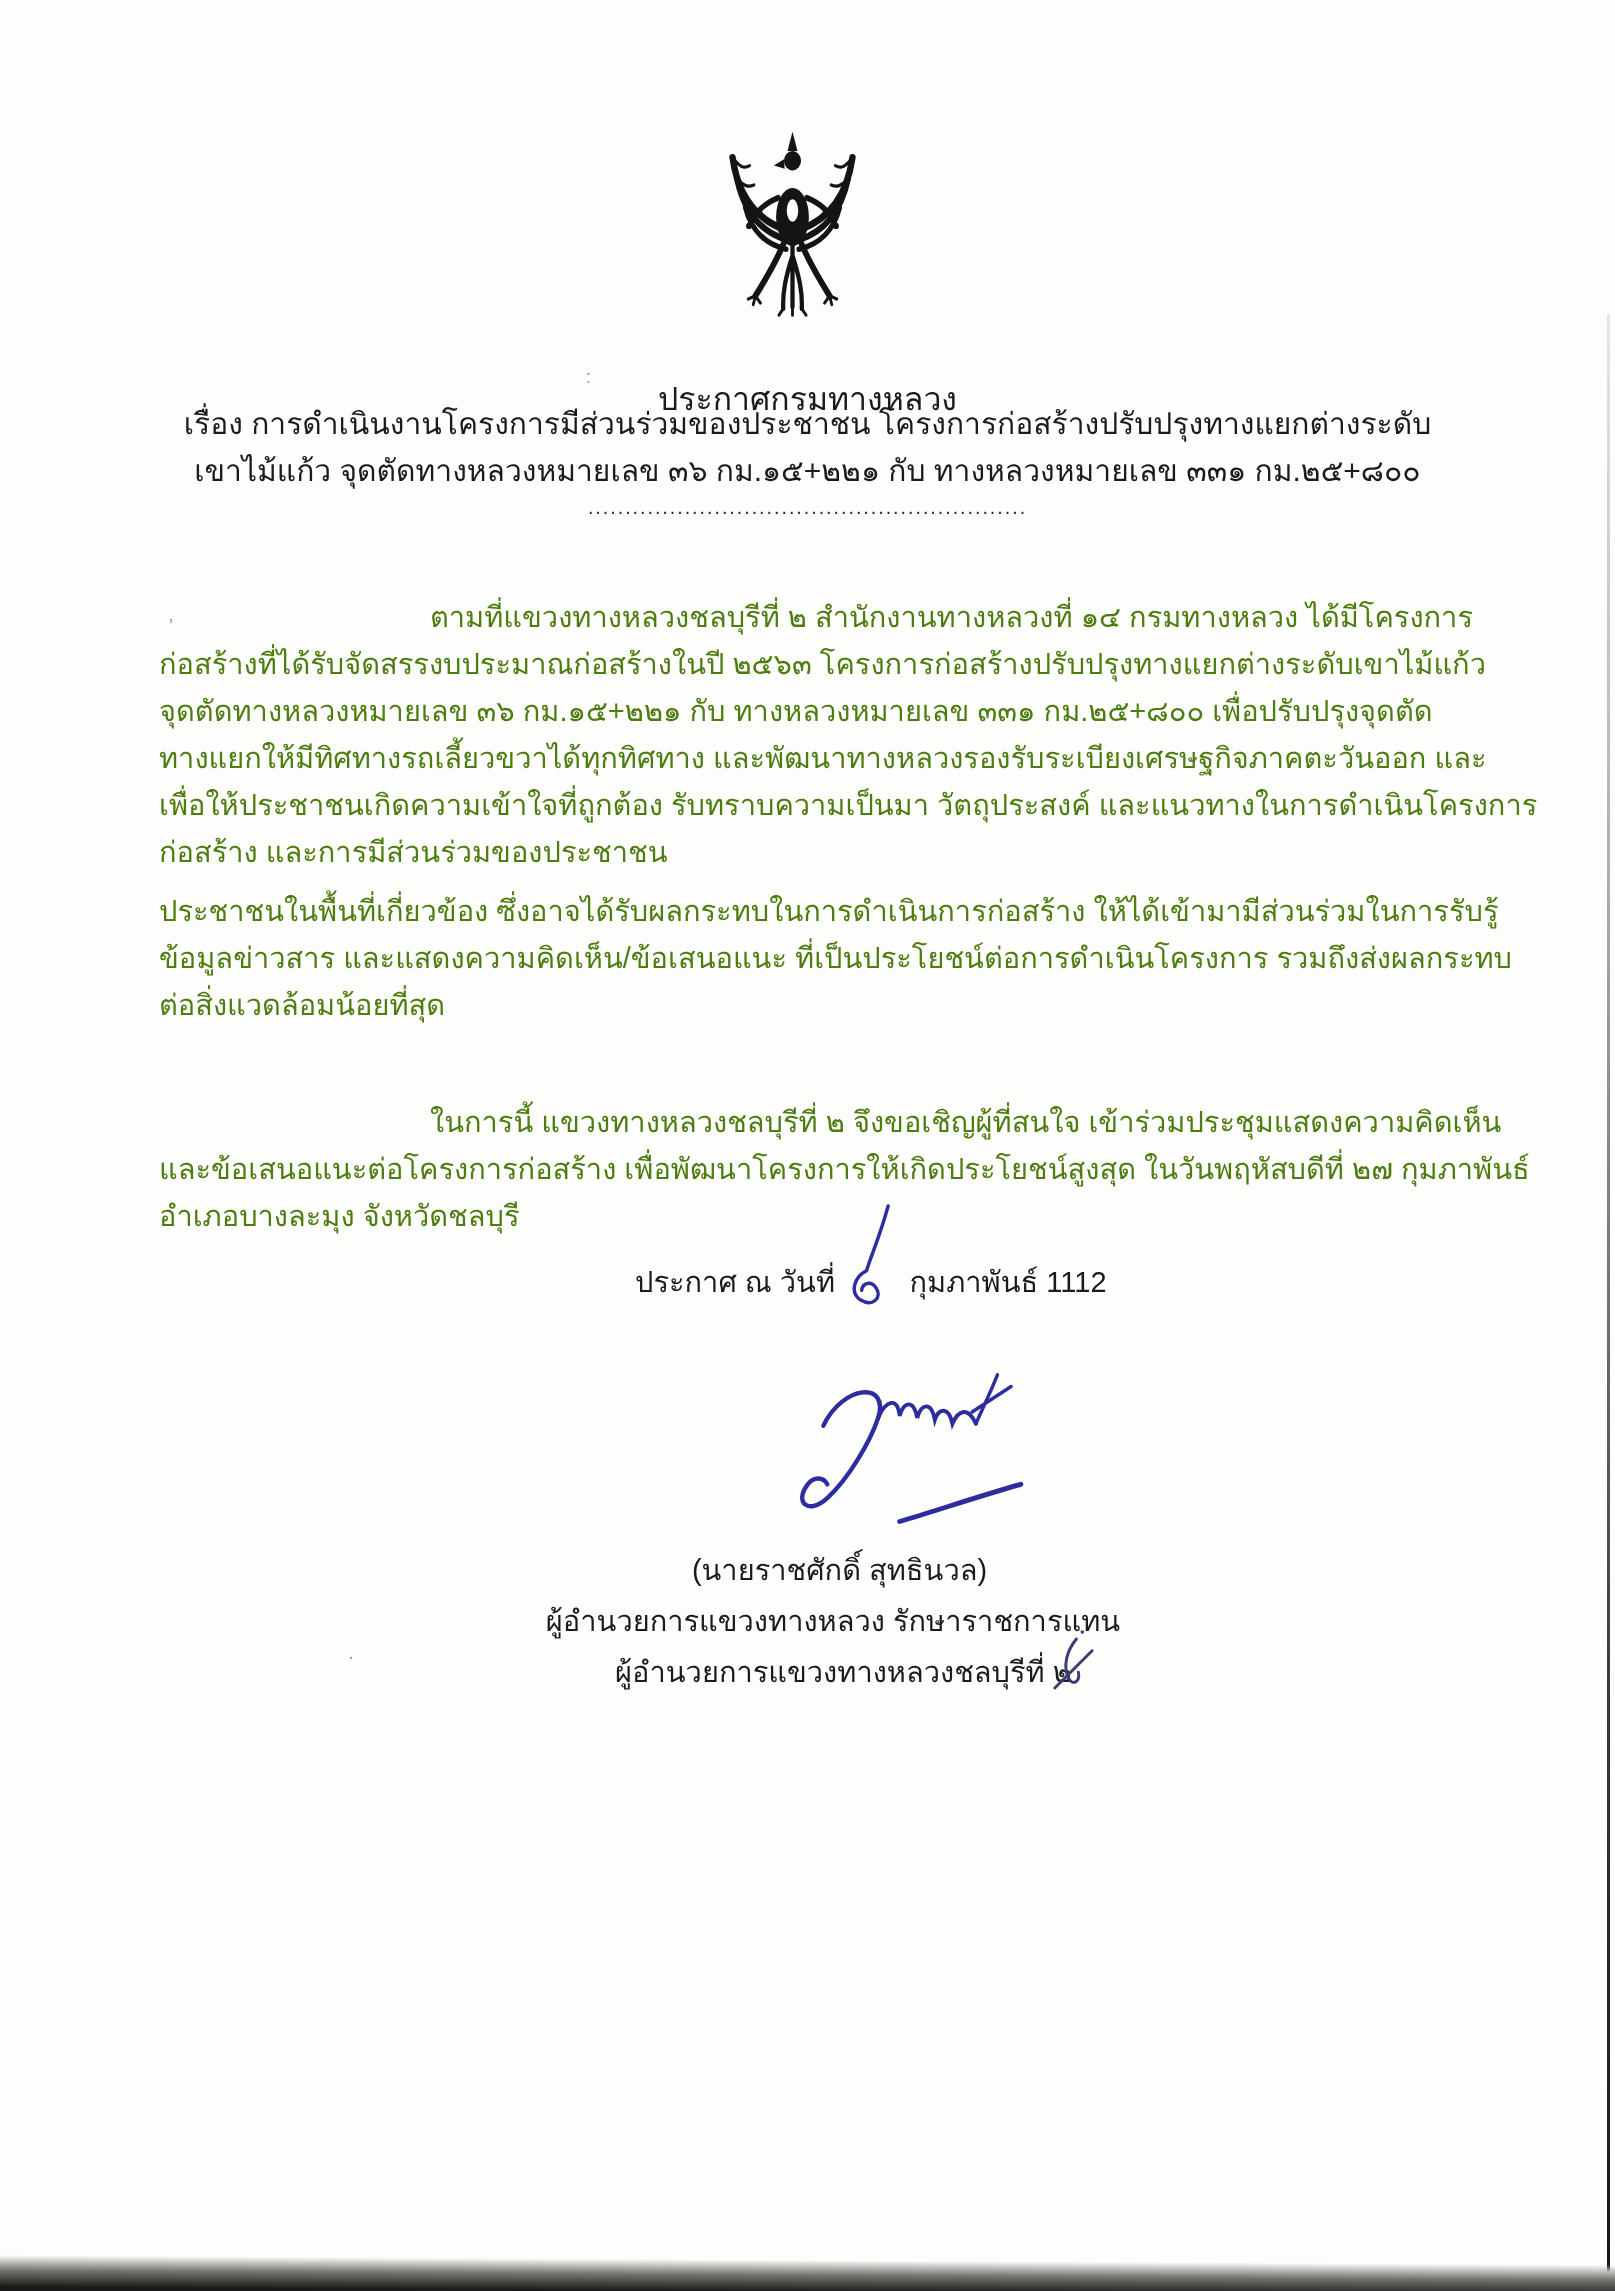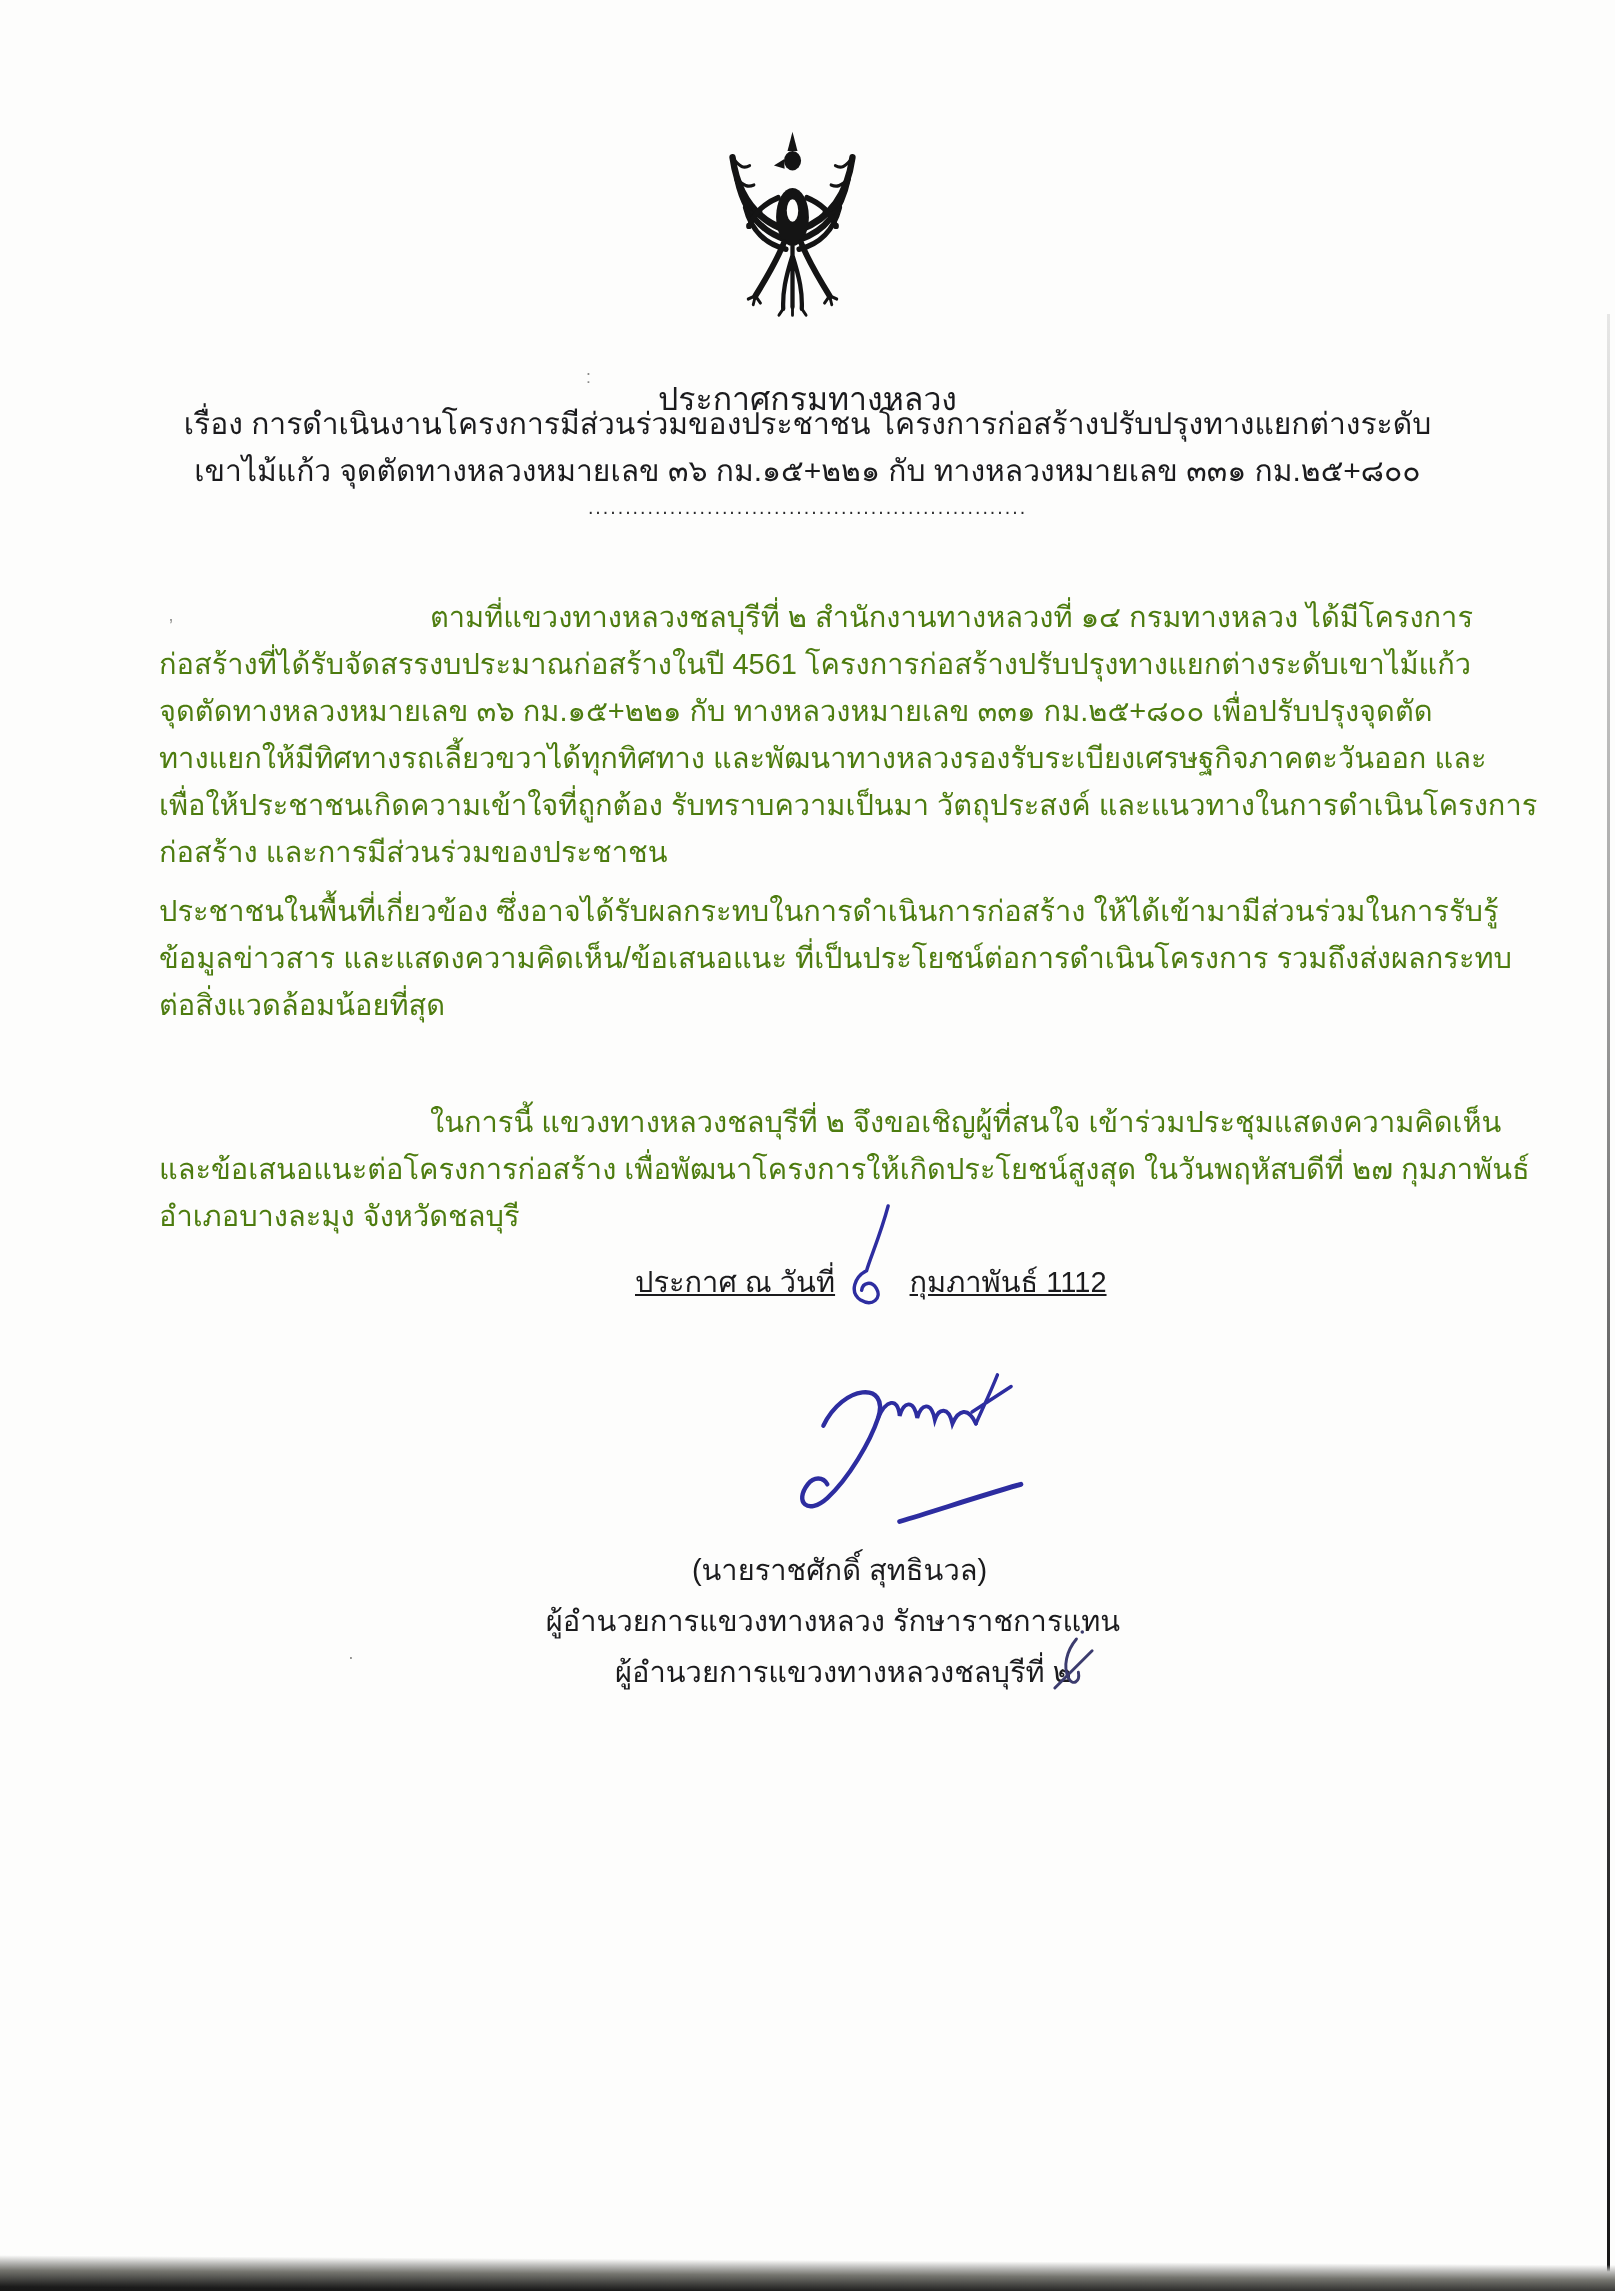--- a/index.html
+++ b/index.html
@@ -66,40 +66,40 @@
   </svg>
 </div>
 
 <div class="abs center doc-title" style="top:353px;margin-top:20px;">ประกาศกรมทางหลวง</div>
 <div class="abs center subject" style="top:400px;">เรื่อง  การดำเนินงานโครงการมีส่วนร่วมของประชาชน โครงการก่อสร้างปรับปรุงทางแยกต่างระดับ</div>
 <div class="abs center subject" style="top:447px;">เขาไม้แก้ว จุดตัดทางหลวงหมายเลข ๓๖ กม.๑๕+๒๒๑ กับ ทางหลวงหมายเลข ๓๓๑ กม.๒๕+๘๐๐</div>
 <div class="abs center dots" style="top:496px;">...........................................................</div>
 
 <div class="para" style="top:594px;">
   <div class="line indent">ตามที่แขวงทางหลวงชลบุรีที่ ๒  สำนักงานทางหลวงที่ ๑๔  กรมทางหลวง  ได้มีโครงการ</div>
-  <div class="line">ก่อสร้างที่ได้รับจัดสรรงบประมาณก่อสร้างในปี  4561 โครงการก่อสร้างปรับปรุงทางแยกต่างระดับเขาไม้แก้ว</div>
+  <div class="line">ก่อสร้างที่ได้รับจัดสรรงบประมาณก่อสร้างในปี  ๒๕๖๓ โครงการก่อสร้างปรับปรุงทางแยกต่างระดับเขาไม้แก้ว</div>
   <div class="line">จุดตัดทางหลวงหมายเลข ๓๖ กม.๑๕+๒๒๑ กับ ทางหลวงหมายเลข ๓๓๑ กม.๒๕+๘๐๐ เพื่อปรับปรุงจุดตัด</div>
   <div class="line">ทางแยกให้มีทิศทางรถเลี้ยวขวาได้ทุกทิศทาง และพัฒนาทางหลวงรองรับระเบียงเศรษฐกิจภาคตะวันออก และ</div>
   <div class="line">เพื่อให้ประชาชนเกิดความเข้าใจที่ถูกต้อง รับทราบความเป็นมา วัตถุประสงค์ และแนวทางในการดำเนินโครงการ</div>
   <div class="line">ก่อสร้าง และการมีส่วนร่วมของประชาชน</div>
 </div>
 
 <div class="para" style="top:888px;">
   <div class="line">ประชาชนในพื้นที่เกี่ยวข้อง  ซึ่งอาจได้รับผลกระทบในการดำเนินการก่อสร้าง ให้ได้เข้ามามีส่วนร่วมในการรับรู้</div>
   <div class="line">ข้อมูลข่าวสาร และแสดงความคิดเห็น/ข้อเสนอแนะ ที่เป็นประโยชน์ต่อการดำเนินโครงการ รวมถึงส่งผลกระทบ</div>
   <div class="line">ต่อสิ่งแวดล้อมน้อยที่สุด</div>
 </div>
 
 <div class="para" style="top:1099px;">
   <div class="line indent">ในการนี้  แขวงทางหลวงชลบุรีที่ ๒ จึงขอเชิญผู้ที่สนใจ เข้าร่วมประชุมแสดงความคิดเห็น</div>
   <div class="line">และข้อเสนอแนะต่อโครงการก่อสร้าง เพื่อพัฒนาโครงการให้เกิดประโยชน์สูงสุด ในวันพฤหัสบดีที่ ๒๗ กุมภาพันธ์</div>
   <div class="line">อำเภอบางละมุง จังหวัดชลบุรี</div>
 </div>
 
-<div class="abs iss-row" style="top:1259px;left:635px;text-decoration:underline;">
+<div class="abs iss-row" style="top:1259px;left:635px;">
   <span>ประกาศ  ณ  วันที่</span>
   <span class="abs" style="position:relative;width:51px;height:39px;margin:0 13.7px 0 9.8px;">
     <svg width="49" height="108" viewBox="0 0 50 110" style="position:absolute;left:0;top:-57px;" aria-label="๔">
       <path d="M44,4 C36,34 26,56 22,70 C10,76 4,92 16,100 C28,107 38,98 32,88 C27,80 18,82 17,90" fill="none" stroke="#2d2da0" stroke-width="3.5" stroke-linecap="round"></path>
     </svg>
   </span>
   <span>กุมภาพันธ์  1112</span>
 </div>
 
 <div class="abs" style="left:784px;top:1367px;">

